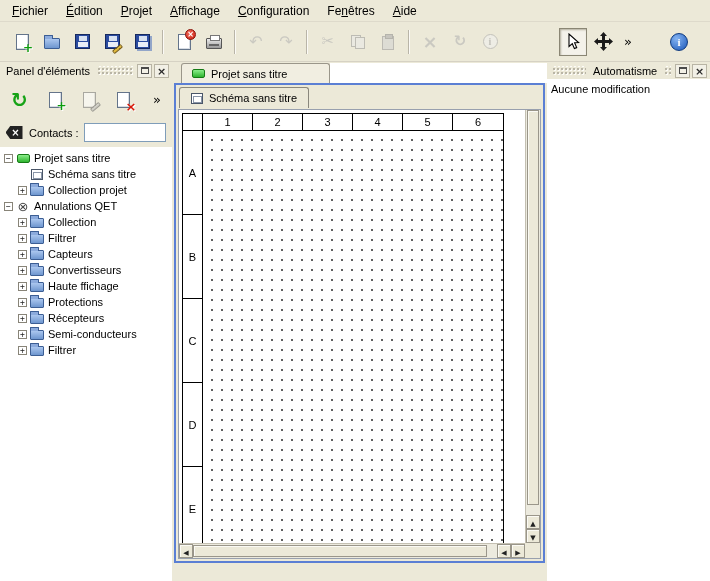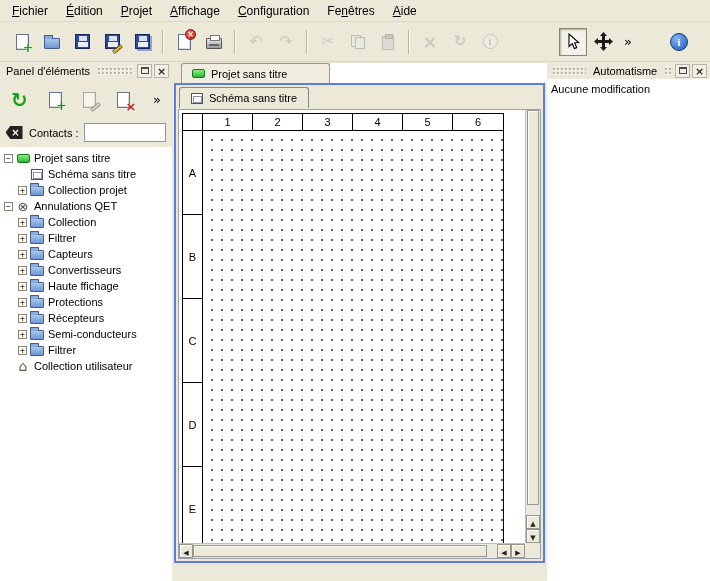--- a/index.html
+++ b/index.html
@@ -402,27 +402,20 @@
               <span class="ic-folder ti-folder"></span>
             </span>
             <span class="tree-label">Semi-conducteurs</span>
           </div>
           <div class="tree-row" style="padding-left: 18px;">
             <span class="expander">+</span>
             <span class="tree-ic">
               <span class="ic-folder ti-folder"></span>
             </span>
             <span class="tree-label">Filtrer</span>
-          </div>
-          <div class="tree-row" style="padding-left: 4px;">
-            <span class="exp-spacer"></span>
-            <span class="tree-ic">
-              <span class="g g-home"></span>
-            </span>
-            <span class="tree-label">Collection utilisateur</span>
           </div>
         </div>
     </div>
 
     <div class="center">
       <div class="proj-tabbar">
         <div class="proj-tab">
           <span class="ti-project"></span>
           <span>Projet sans titre</span>
         </div>

